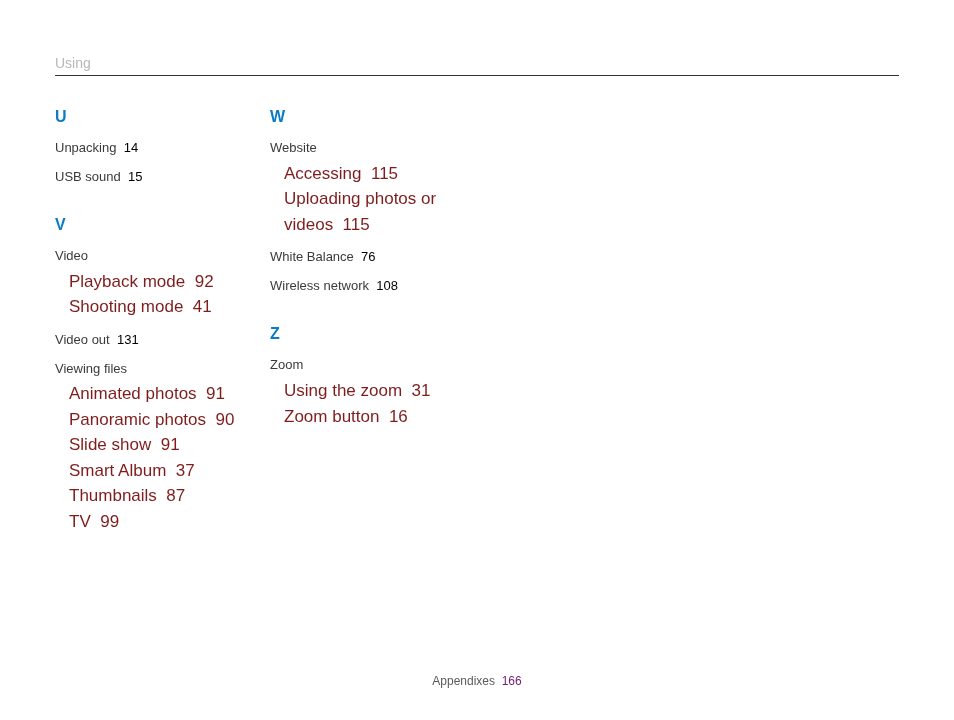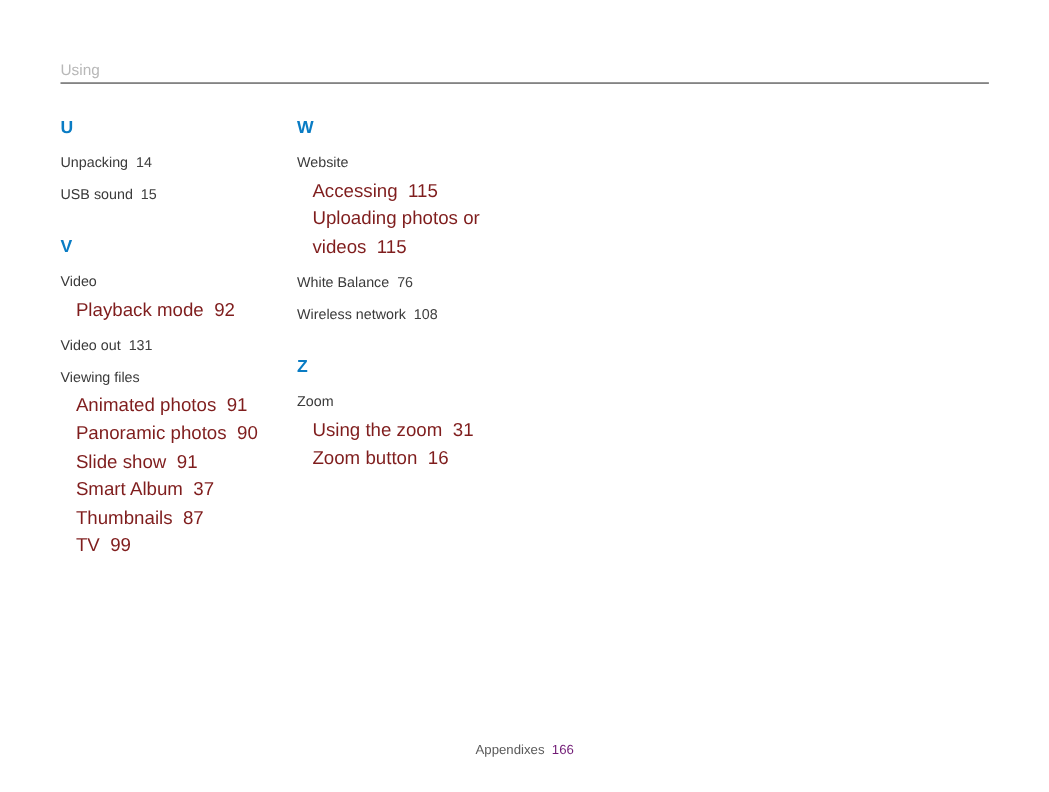--- a/index.html
+++ b/index.html
@@ -37,21 +37,21 @@
     margin-top: 0;
   }
   .letter.spaced { margin-top: 30px; }
   .entry {
     font-size: 13px;
     color: #3a3a3a;
     margin-bottom: 12px;
     line-height: 1.3;
   }
   .term { display: inline; }
-  .page { display: inline; color: #404040; }
+  .page { display: inline; color: #000000; }
   .subentries {
     padding-left: 14px;
     margin-top: 4px;
   }
   .subentry {
     font-size: 17px;
     color: #7f1d1d;
     line-height: 1.5;
   }
   .footer {
@@ -81,20 +81,21 @@
     </div>
     <div class="entry">
       <span class="term">USB sound</span>&nbsp;&nbsp;<span class="page">15</span>
     </div>
 
     <div class="letter spaced">V</div>
     <div class="entry">
       <span class="term">Video</span>
       <div class="subentries">
         <div class="subentry"><span>Playback mode</span>&nbsp;&nbsp;<span>92</span></div>
+        <div class="subentry"><span>Shooting mode</span>&nbsp;&nbsp;<span>41</span></div>
       </div>
     </div>
     <div class="entry">
       <span class="term">Video out</span>&nbsp;&nbsp;<span class="page">131</span>
     </div>
     <div class="entry">
       <span class="term">Viewing files</span>
       <div class="subentries">
         <div class="subentry"><span>Animated photos</span>&nbsp;&nbsp;<span>91</span></div>
         <div class="subentry"><span>Panoramic photos</span>&nbsp;&nbsp;<span>90</span></div>

